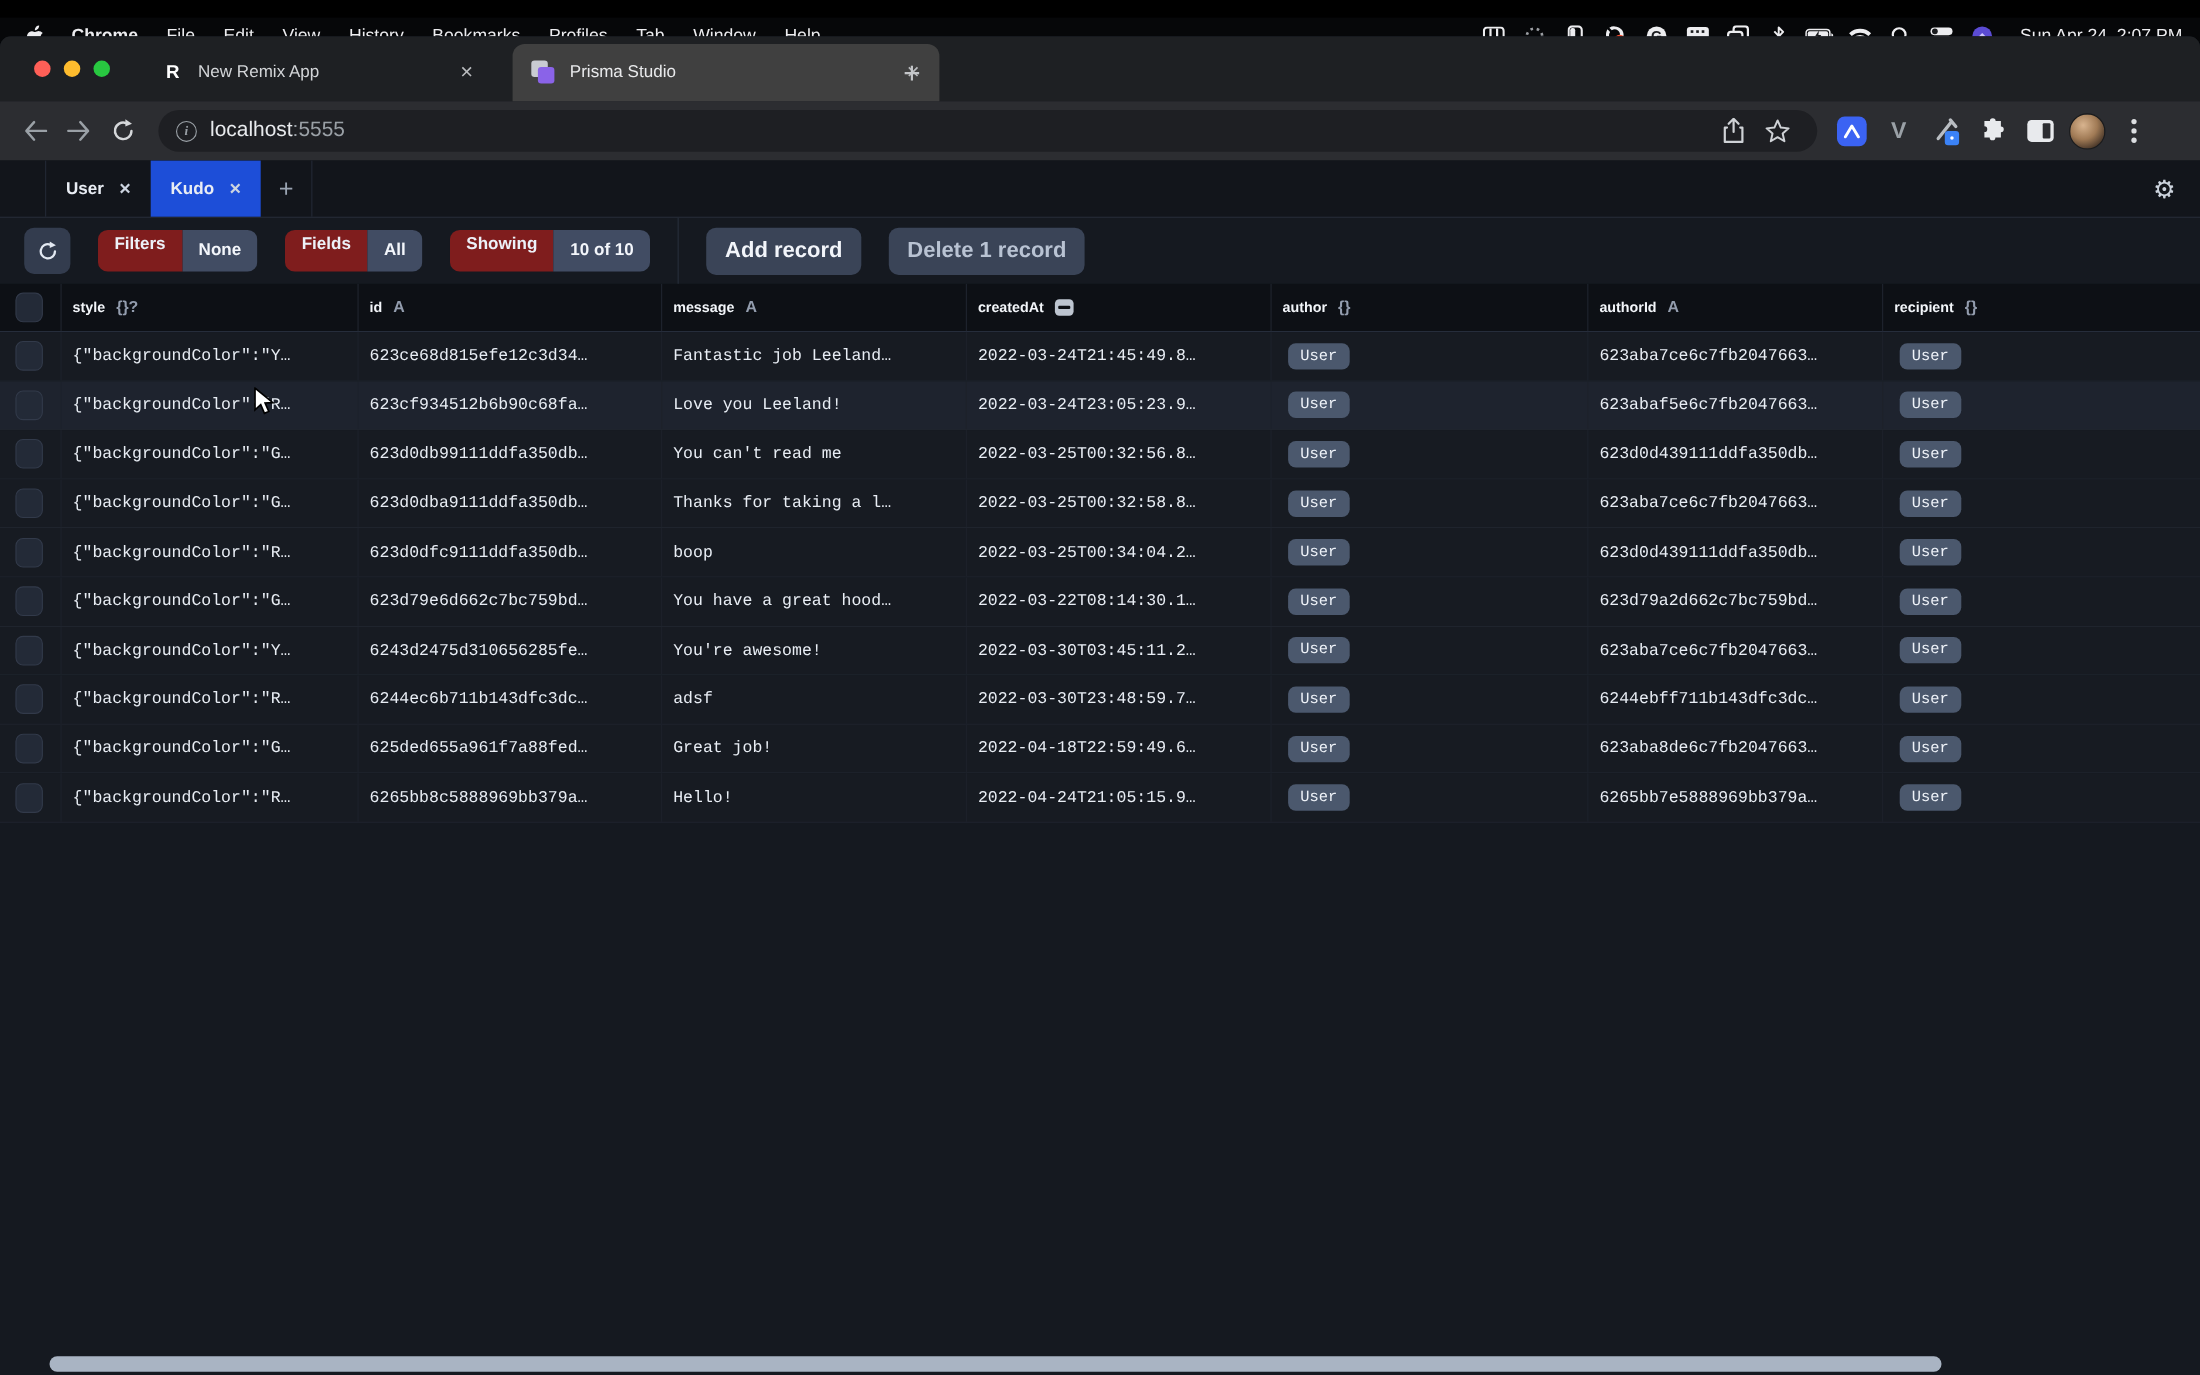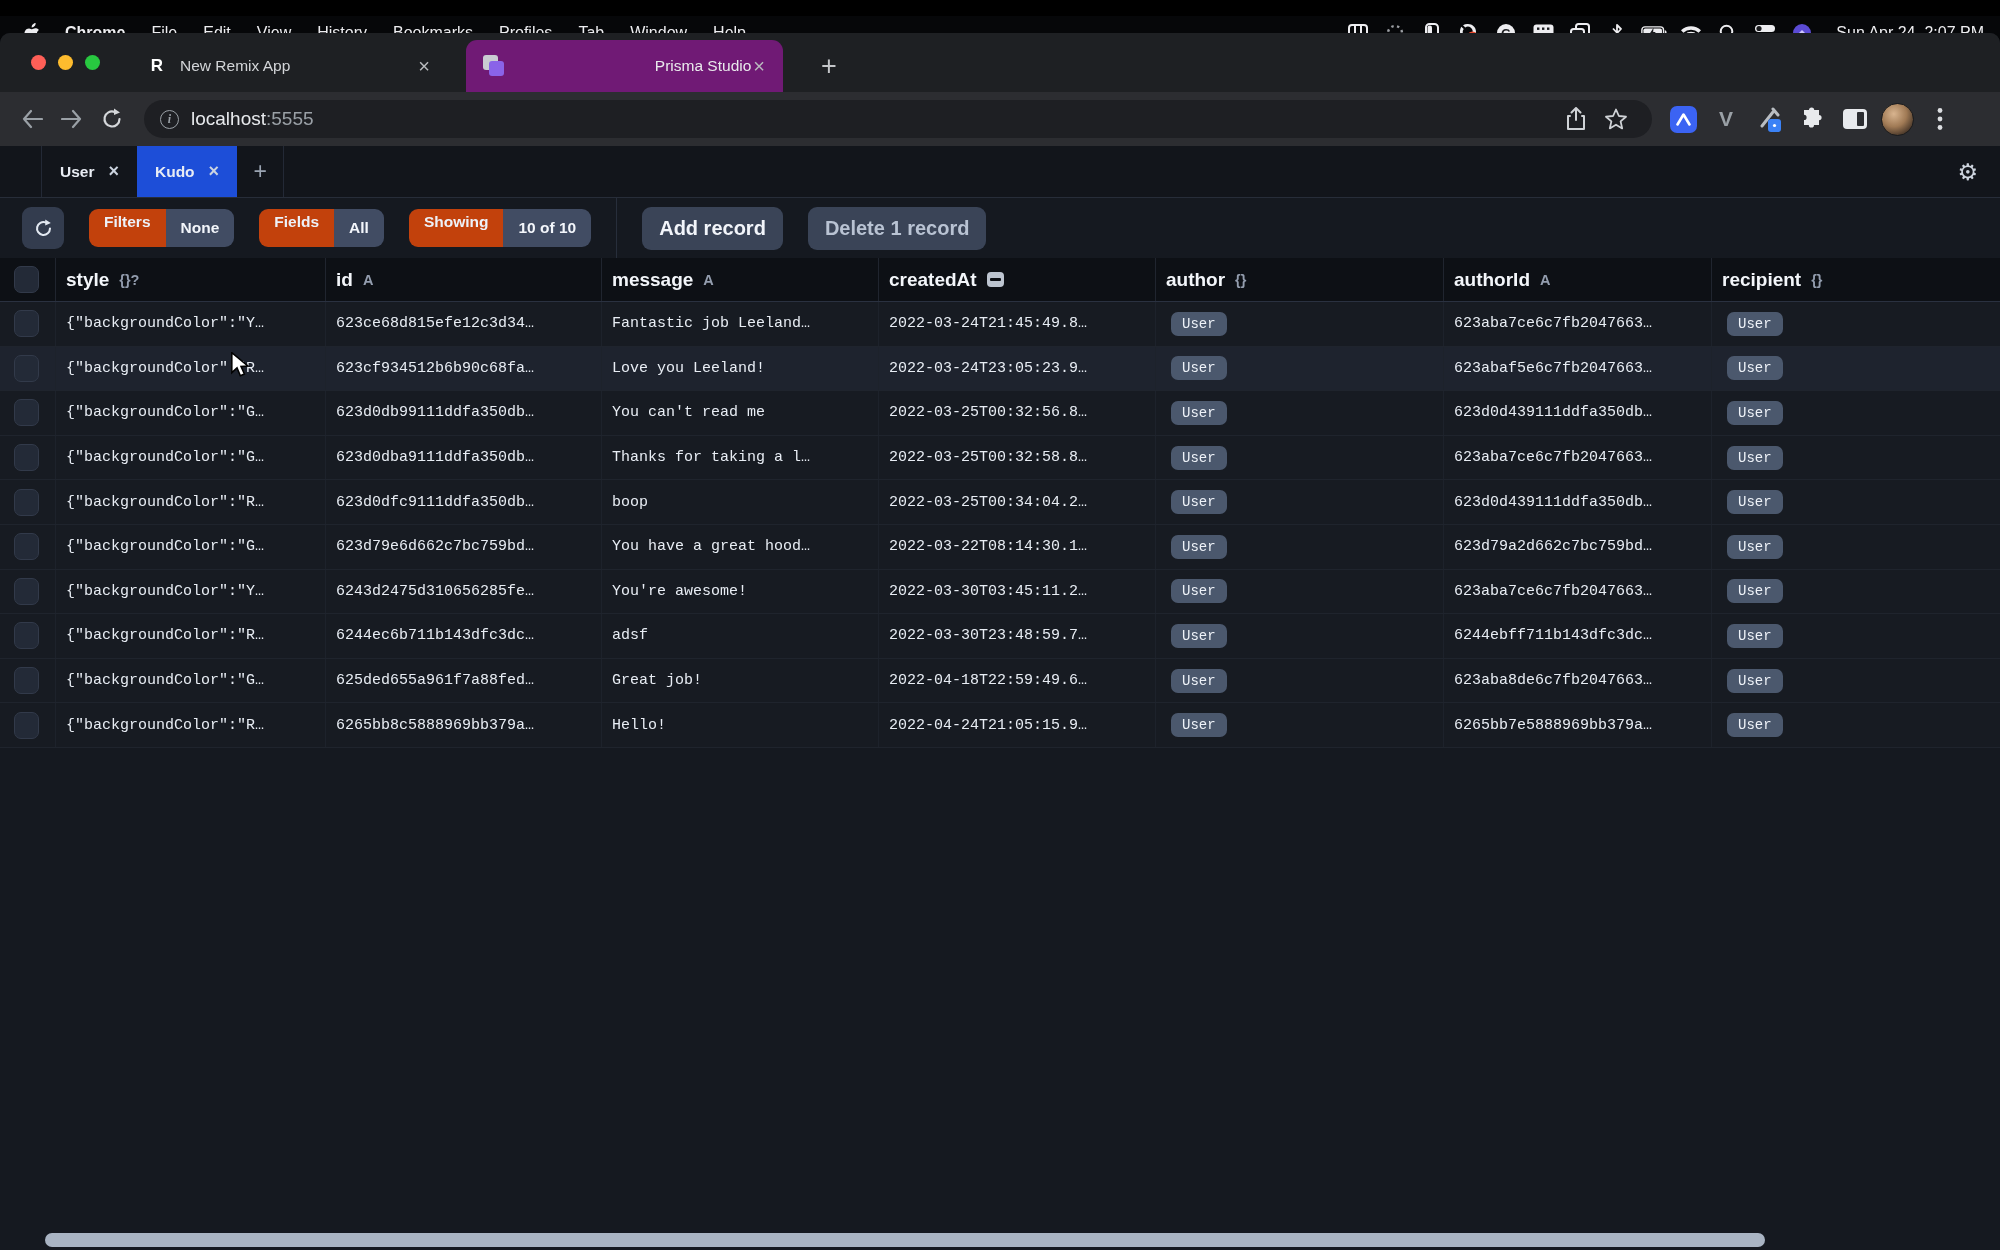--- a/index.html
+++ b/index.html
@@ -24,21 +24,21 @@
             border-radius:10px 10px 0 0; overflow:hidden; background:#151920; }
 
   .tabstrip { position:relative; height:59px; background:#1e2023; }
   .traffic { position:absolute; top:22px; width:15px; height:15px; border-radius:50%; }
   .traffic.red    { left:31px;  background:#ff5f57; }
   .traffic.yellow { left:58px;  background:#febc2e; }
   .traffic.green  { left:85px;  background:#28c840; }
   .ctab { position:absolute; bottom:0; height:52px; display:flex; align-items:center;
           padding:0 16px; color:#d3d5d8; font-size:15.5px; }
   .ctab.t1 { left:130px; width:318px; }
-  .ctab.t2 { left:466px; width:317px; background:#701a75; border-radius:11px 11px 0 0; color:#e9eaec;text-align:right; }
+  .ctab.t2 { left:466px; width:388px; background:#404040; border-radius:11px 11px 0 0; color:#e9eaec; }
   .ctab-title { flex:1; margin-left:12px; white-space:nowrap; overflow:hidden; }
   .ctab-close { font-size:20px; color:#b9bbbe; padding:0 2px; }
   .favicon.remix { width:22px; height:22px; display:flex; align-items:center; justify-content:center;
                    color:#fff; font-weight:700; font-size:17px; }
   .favicon.prisma { position:relative; width:24px; height:24px; }
   .favicon.prisma .sq1 { position:absolute; left:1px; top:1px; width:15px; height:15px;
                          background:#c9cbd2; border-radius:3px; }
   .favicon.prisma .sq2 { position:absolute; left:7px; top:7px; width:15px; height:15px;
                          background:#8a63e8; border-radius:3px; }
   .newtab { position:absolute; left:812px; bottom:10px; font-size:27px; color:#c4c6c9;
@@ -78,32 +78,32 @@
   .mtab .mclose { font-weight:700; font-size:18px; color:#ccd4e0; }
   .mtab-add { width:47px; display:flex; align-items:center; justify-content:center;
               color:#9aa4b2; font-size:23px; border-right:1px solid #232936; }
   .gear { position:absolute; right:22px; top:0; height:52px; display:flex; align-items:center;
           font-size:23px; color:#ccd3dd; }
 
   .actionbar { height:60px; display:flex; align-items:center; padding:0 22px; gap:25px; }
   .refresh-btn { width:42px; height:42px; border-radius:9px; background:#333c4e;
                  display:flex; align-items:center; justify-content:center; }
   .seg { display:flex; border-radius:9px; overflow:hidden; font-weight:700; font-size:15.5px; }
-  .seg .lbl { background:#c2410c; padding:4px 15px; color:#edf1f8; }
+  .seg .lbl { background:#7f1d1d; padding:4px 15px; color:#edf1f8; }
   .seg .val { background:#414c63; padding:10px 15px; color:#f3f6fb; }
   .vdiv { width:1px; height:60px; background:#272e3b; }
   .btn { background:#3a4457; border-radius:9px; padding:10px 17px; font-weight:700;
          font-size:20px; color:#f2f5fa; }
   .btn.delete { color:#b9c3d3; }
 
   .thead, .trow { display:grid; grid-template-columns:55px 270px 276px 277px 277px 288px 268px 289px; }
   .thead { height:44px; background:#0d1015; border-bottom:1px solid #2a3140; }
   .th { display:flex; align-items:center; gap:10px; padding:0 10px; border-left:1px solid #20252f; }
   .th:first-child { border-left:none; }
-  .th-name { font-weight:700; font-size:19px; color:#f3f6fa; white-space:nowrap; }
+  .th-name { font-weight:700; font-size:13px; color:#f3f6fa; white-space:nowrap; }
   .th-type { color:#939dae; font-size:14.5px; font-weight:600; }
   .cal-icon { width:17px; height:15px; background:#bdc5d0; border-radius:4px; position:relative; }
   .cal-icon::after { content:""; position:absolute; left:3px; right:3px; top:6px; height:3px;
                      background:#0d1015; border-radius:1px; }
   .trow { height:44.6px; background:#171b22; border-bottom:1px solid #1f242d; }
   .trow.hover { background:#1e232e; }
   .td { display:flex; align-items:center; padding:0 10px; border-left:1px solid #1d222b;
         overflow:hidden; white-space:nowrap; }
   .td:first-child { border-left:none; }
   .mono { font-family:"Liberation Mono", monospace; font-size:15px; color:#e8edf4; }

